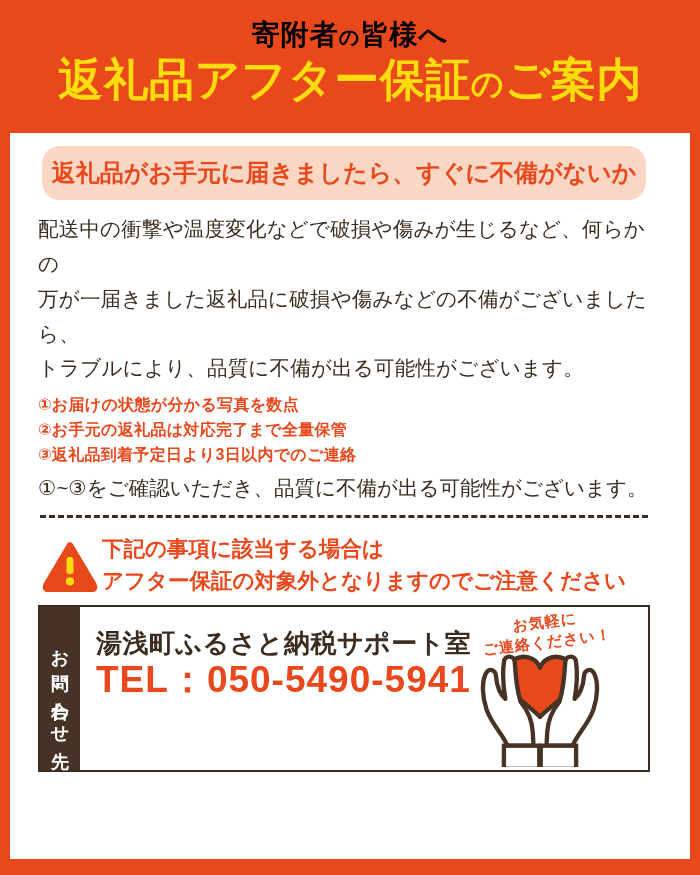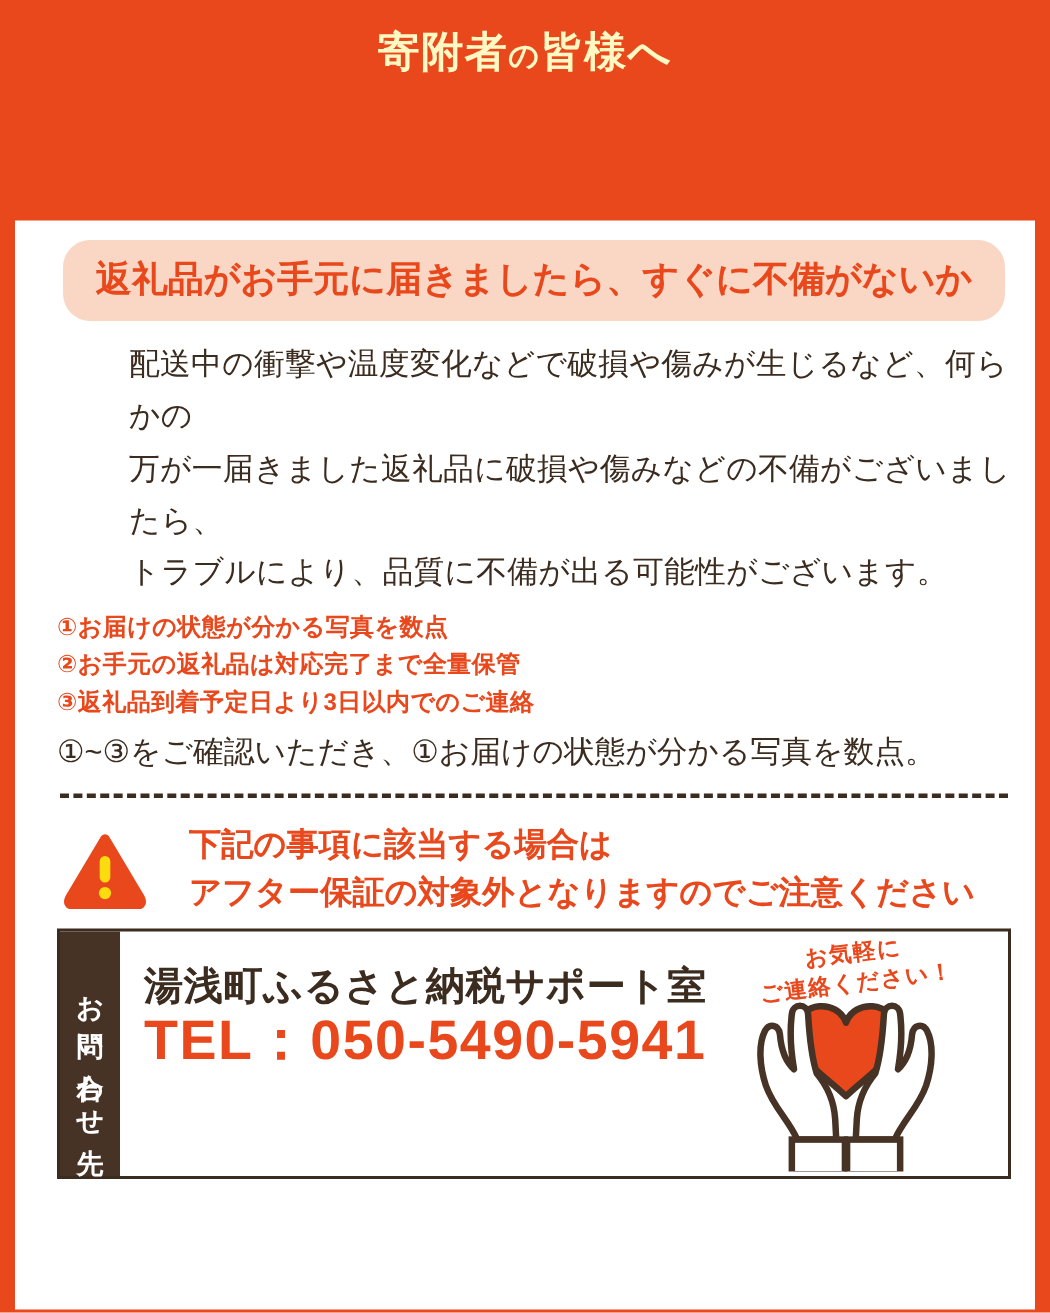--- a/index.html
+++ b/index.html
@@ -11,60 +11,60 @@
   .page {
     position:relative;
     width:700px; height:875px;
     background:#E8481C;
     overflow:hidden;
     box-sizing:border-box;
   }
   
   .header { height:137px; text-align:center; padding-top:18px; box-sizing:border-box; }
   .subtitle {
-    color:#fef9c3; font-weight:bold; font-size:28px; line-height:1.2;
+    color:#000000; font-weight:bold; font-size:28px; line-height:1.2;
     letter-spacing:1px;
   }
   .subtitle .no, .title .no { font-size:0.72em; }
   .title {
     color:#FCDC0F; font-weight:bold; font-size:45px; line-height:1.15;
     letter-spacing:0.5px; margin-top:2px;
   }
   
   .content {
-    position:absolute; left:10px; top:147px;
+    position:absolute; left:10px; top:133px;
     width:680px; height:726px;
     background:#ffffff;
     box-sizing:border-box;
-    padding:13px 16px 10px 28px;
+    padding:13px 40px 10px 28px;
     overflow:hidden;
   }
   .notice-box {
     background:#F9D7C4; border-radius:18px;
     text-align:center;
     color:#E8481C; font-weight:bold; font-size:24px; line-height:1.5;
     padding:9px 6px; margin:0 4px 12px 4px;
   }
   .para { margin:0 0 7px 0; color:#3B2C1F; font-weight:500; }
-  .para .pline { display:block; font-size:20.5px; line-height:1.7; letter-spacing:0.2px;margin-left:48px; }
+  .para .pline { display:block; font-size:20.5px; line-height:1.7; letter-spacing:0.2px; }
   .steps { margin:2px 0 4px 0; }
   .step {
     color:#E8481C; font-weight:bold; font-size:16px; line-height:1.55;
     letter-spacing:0.3px;
   }
   .follow {
     margin:4px 0 10px 0; color:#3B2C1F; font-weight:500;
     font-size:20.5px; line-height:1.55;
   }
   .divider {
     border:none; border-top:3px dashed #3B2C1F;
     margin:12px 2px 16px 2px; height:0;
   }
   
-  .warning { display:flex; align-items:center; gap:28px; margin:0 0 8px 4px; }
+  .warning { display:flex; align-items:center; gap:4px; margin:0 0 8px 4px; }
   .warn-icon { width:56px; height:52px; flex:0 0 auto; }
   .warn-text {
     color:#E8481C; font-weight:bold; font-size:21.5px; line-height:1.45;
   }
   .bullets { margin:2px 0 15px 0; }
   .bullet { color:#3B2C1F; font-weight:600; font-size:19px; line-height:1.55; }
   
   .contact-box {
     display:flex; border:2px solid #3B2C1F;
     height:167px; box-sizing:border-box; background:#ffffff;
@@ -98,41 +98,44 @@
 </style>
 </head>
 <body>
 
 <div class="page">
 
   <div class="header">
     <div class="subtitle">
       <span>寄附者</span><span class="no">の</span><span>皆様へ</span>
     </div>
+    <div class="title">
+      <span>返礼品アフター保証</span><span class="no">の</span><span>ご案内</span>
+    </div>
   </div>
 
   <div class="content">
 
     <div class="notice-box">
       <span>返礼品がお手元に届きましたら、すぐに不備がないか</span><br>
     </div>
 
     <p class="para">
       <span class="pline">配送中の衝撃や温度変化などで破損や傷みが生じるなど、何らかの</span>
       <span class="pline">万が一届きました返礼品に破損や傷みなどの不備がございましたら、</span>
       <span class="pline">トラブルにより、品質に不備が出る可能性がございます。</span>
     </p>
 
     <div class="steps">
       <div class="step">①お届けの状態が分かる写真を数点</div>
       <div class="step">②お手元の返礼品は対応完了まで全量保管</div>
       <div class="step">③返礼品到着予定日より3日以内でのご連絡</div>
     </div>
 
-    <p class="follow">①~③をご確認いただき、①お届けの状態が分かる写真を数点。</p>
+    <p class="follow">①~③をご確認いただき、品質に不備が出る可能性がございます。</p>
 
     <div class="divider"></div>
 
     <div class="warning">
       <span class="warn-icon">
         <svg viewBox="0 0 60 54" width="56" height="52" aria-hidden="true">
           <path d="M30 5 L55 47 Q57.5 52 52 52 L8 52 Q2.5 52 5 47 Z" fill="#E8481C" stroke="#E8481C" stroke-width="7" stroke-linejoin="round"></path>
           <rect x="26.2" y="17" width="7.6" height="19" rx="3.8" fill="#FCDC0F"></rect>
           <circle cx="30" cy="43.5" r="4.4" fill="#FCDC0F"></circle>
         </svg>

